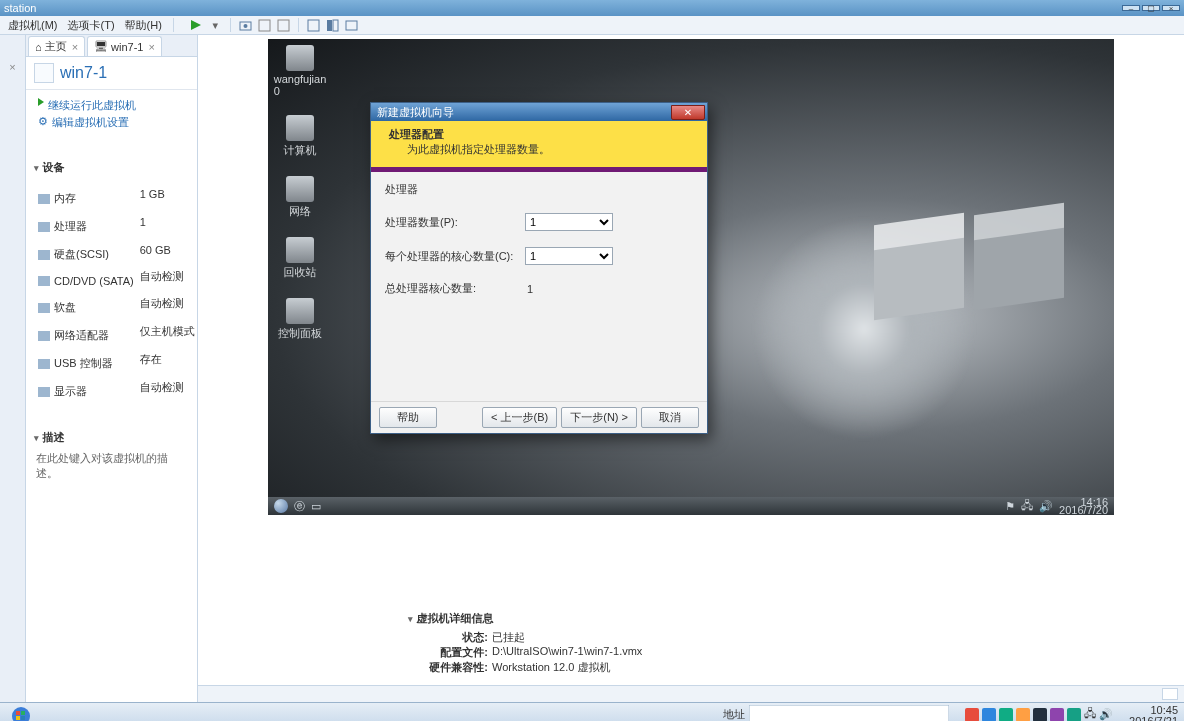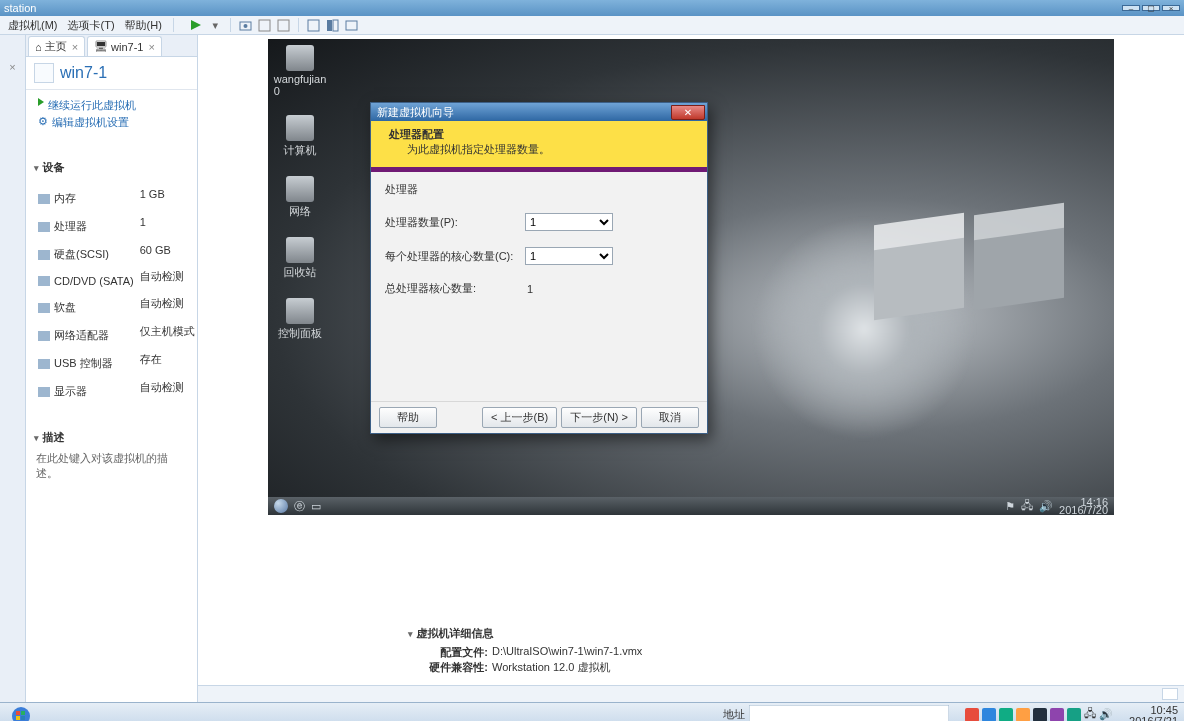--- a/index.html
+++ b/index.html
@@ -357,20 +357,24 @@
               <div>2016/7/20</div>
             </div>
           </div>
         </div>
       </div>
     </div>
 
     <div class="vm-details">
       <div class="dhdr">虚拟机详细信息</div>
       <div class="drow">
+          <span class="dk">状态:</span>
+          <span>已挂起</span>
+        </div>
+      <div class="drow">
           <span class="dk">配置文件:</span>
           <span>D:\UltraISO\win7-1\win7-1.vmx</span>
         </div>
       <div class="drow">
           <span class="dk">硬件兼容性:</span>
           <span>Workstation 12.0 虚拟机</span>
         </div>
     </div>
 
     <div class="status-bar">

